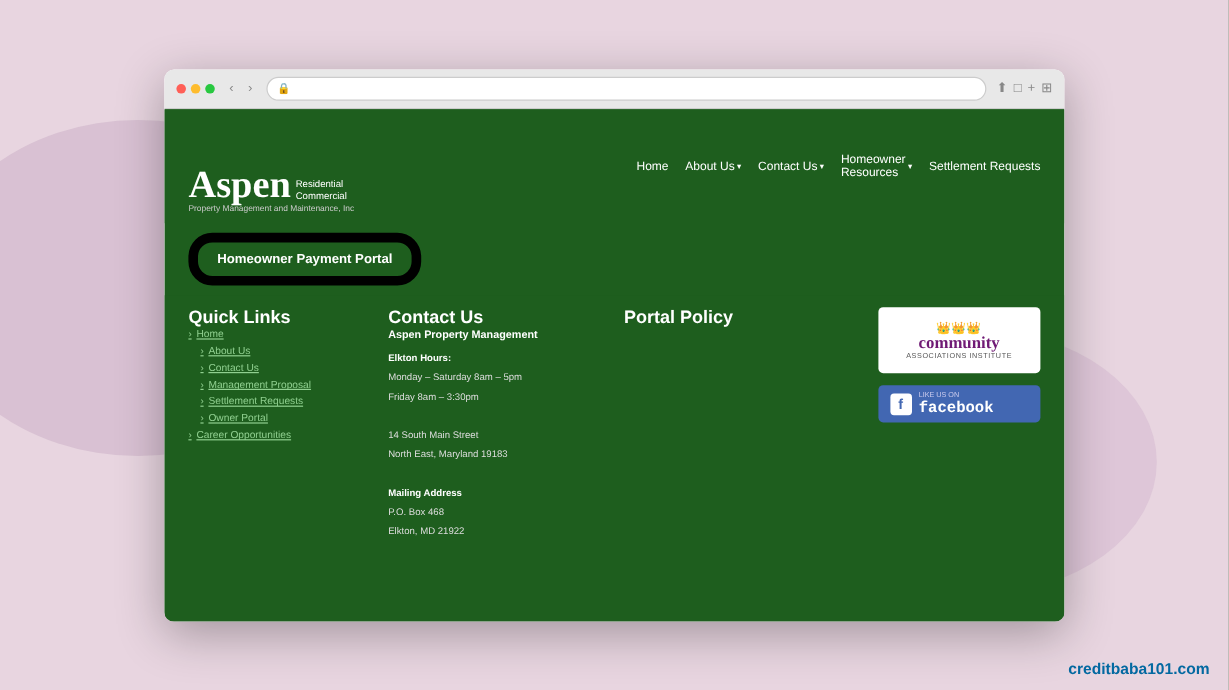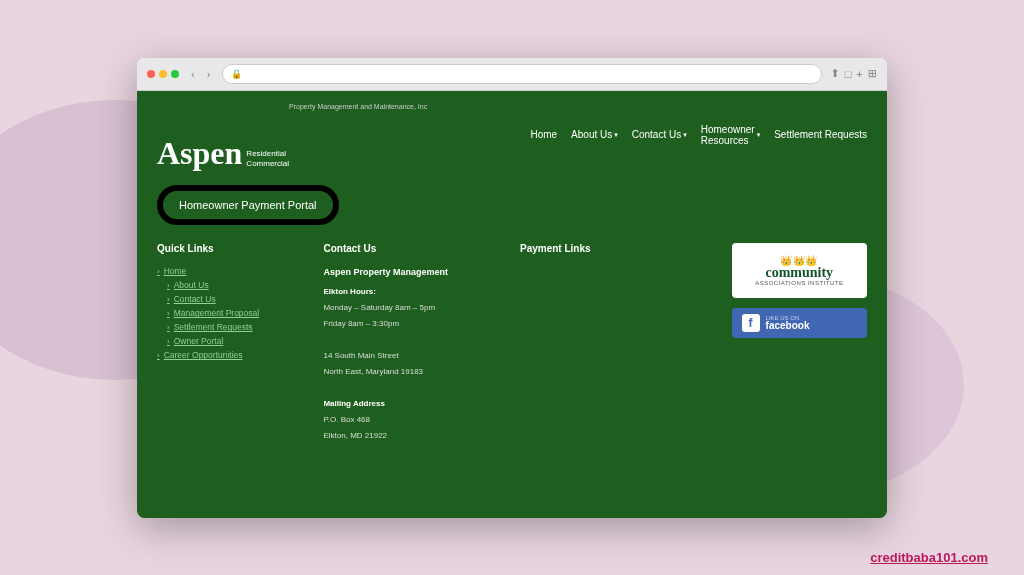--- a/index.html
+++ b/index.html
@@ -26,25 +26,24 @@
       top: 100px; left: -60px;
     }
     .bg-shape-2 {
       width: 300px; height: 220px;
       background: #d4b8d0;
       bottom: 80px; right: 60px;
     }
     .creditbaba {
       position: absolute;
       bottom: 10px;
-      right: 36px;
+      right: 16px;
       font-size: 13px;
       font-weight: bold;
-      color: #be185d;
-      text-decoration: underline;
+      color: #0369a1;
     }
     
     .browser-window {
       width: 750px;
       height: 460px;
       background: #fff;
       border-radius: 8px;
       box-shadow: 0 10px 40px rgba(0,0,0,0.3);
       overflow: hidden;
       display: flex;
@@ -111,21 +110,21 @@
     }
     
     .site-header {
       background: #1e5e1e;
       padding: 10px 20px 8px 20px;
       display: flex;
       align-items: center;
       justify-content: space-between;
     }
     .logo-area {
-      display: flex; flex-direction: row;
+      display: flex; flex-direction: column;
     }
     .logo-aspen {
       font-size: 32px;
       font-weight: bold;
       color: #fff;
       font-family: Georgia, serif;
       line-height: 1;
     }
     .logo-sub {
       display: flex; flex-direction: column; margin-left: 4px; margin-top: 48px;
@@ -154,45 +153,45 @@
     }
     .nav-item .chevron { font-size: 7px; }
     
     .portal-section {
       padding: 8px 20px;
       display: flex;
       align-items: center;
       justify-content: flex-start;
     }
     .portal-btn {
-      border: 6px solid #000000;
+      border: 8px solid #000000;
       background: transparent;
       color: #fff;
       font-size: 11px;
-      font-weight: normal;
+      font-weight: bold;
       padding: 8px 16px;
       border-radius: 20px;
       cursor: pointer;
       white-space: nowrap;
     }
     
     .site-main {
       flex: 1;
       background: #1e5e1e;
       padding: 10px 20px;
       display: grid;
       grid-template-columns: 1fr 1.2fr 1.3fr 0.9fr;
       gap: 16px;
       overflow: hidden;
     }
     .section-title {
-      font-size: 10px;
+      font-size: 15px;
       font-weight: bold;
       color: #fff;
-      margin-bottom: 12px;
+      margin-bottom: 0;
     }
     
     .quick-links ul {
       list-style: none;
       padding: 0;
     }
     .quick-links ul li {
       margin-bottom: 4px;
     }
     .quick-links ul li a {
@@ -246,21 +245,21 @@
       padding: 8px;
       display: flex;
       flex-direction: column;
       align-items: center;
       justify-content: center;
       min-height: 55px;
     }
     .community-text {
       font-size: 14px;
       font-weight: bold;
-      color: #14532d;
+      color: #701a75;
       font-family: Georgia, serif;
       line-height: 1;
       text-align: center;
     }
     .community-sub {
       font-size: 6px;
       color: #555;
       letter-spacing: 0.5px;
       text-align: center;
     }
@@ -284,21 +283,21 @@
       font-size: 12px;
       color: #4267B2;
     }
     .fb-text {
       display: flex; flex-direction: column;
     }
     .fb-like {
       font-size: 6px; color: #cce; line-height: 1;
     }
     .fb-name {
-      font-size: 10px; color: #fff; font-weight: bold; line-height: 1;
+      font-size: 13px; color: #fff; font-weight: bold; line-height: 1; font-family: Liberation Mono, monospace;
     }
     .community-crown {
       font-size: 10px;
       color: #b8860b;
       text-align: center;
       margin-bottom: 0px;
     }
   </style>
 </head>
 <body>
@@ -395,21 +394,21 @@
         <p>&nbsp;</p>
         <p>14 South Main Street</p>
         <p>North East, Maryland 19183</p>
         <p>&nbsp;</p>
         <p><span class="contact-label">Mailing Address</span></p>
         <p>P.O. Box 468</p>
         <p>Elkton, MD 21922</p>
       </div>
 
       <div class="payment-section">
-        <div class="section-title">Payment Links</div>
+        <div class="section-title">Portal Policy</div>
       </div>
 
       <div class="right-column">
 
         <div class="community-badge">
           <div class="community-crown">👑👑👑</div>
           <div class="community-text">community</div>
           <div class="community-sub">ASSOCIATIONS INSTITUTE</div>
         </div>
 

